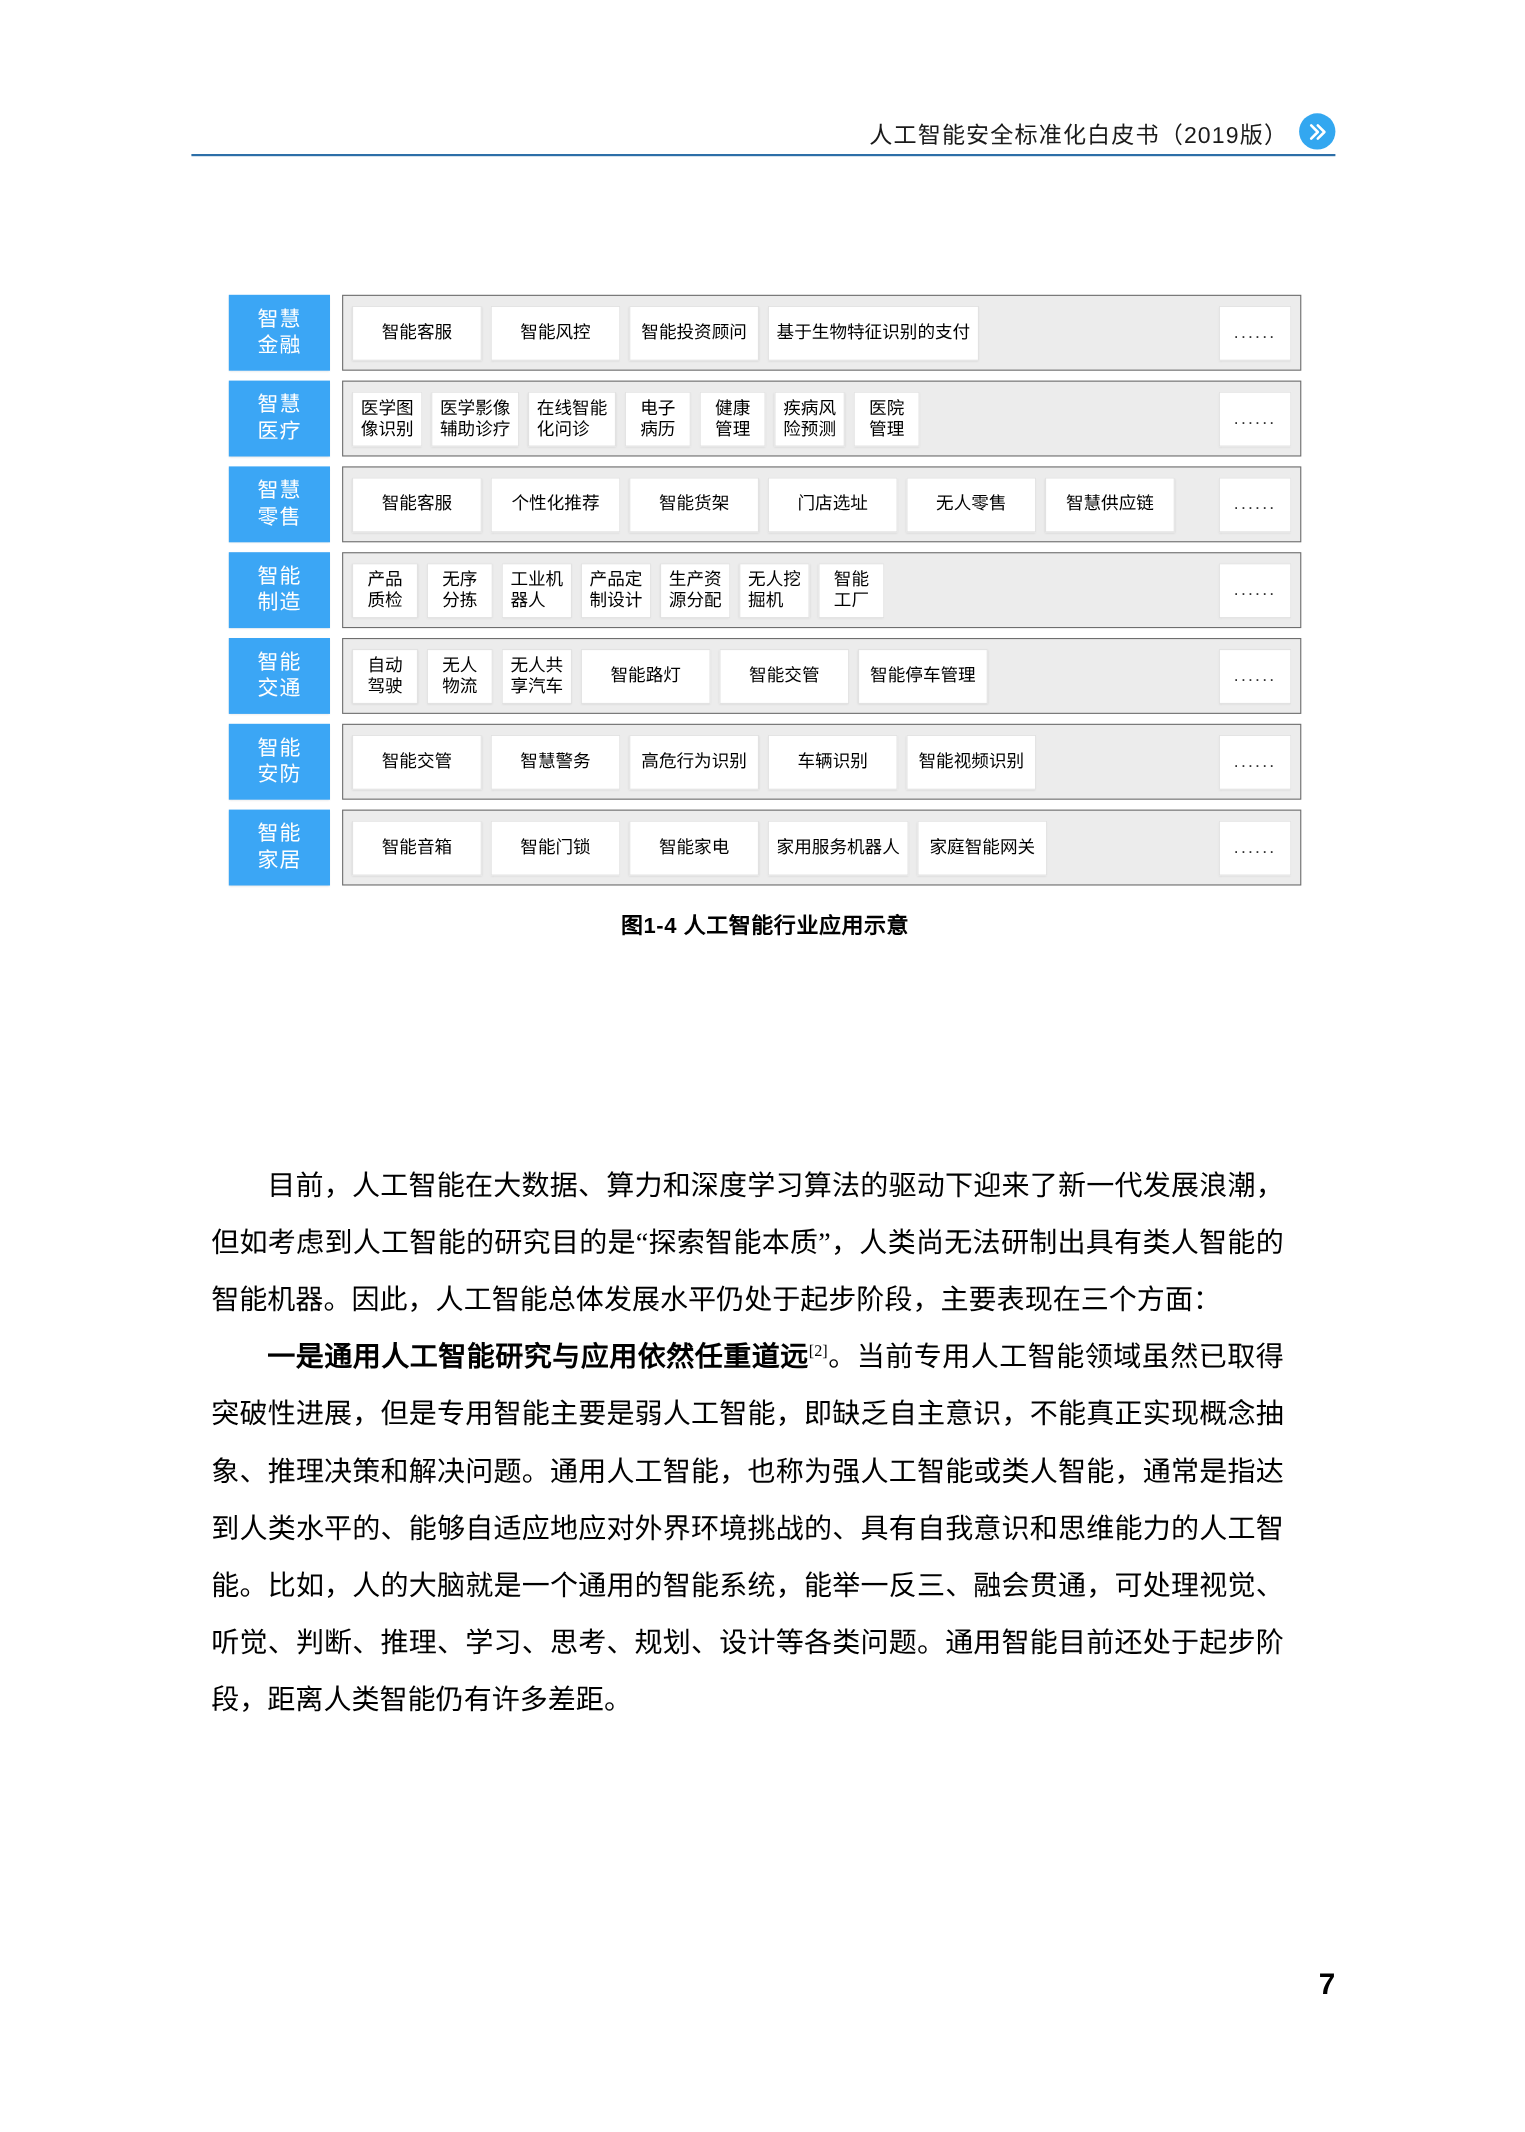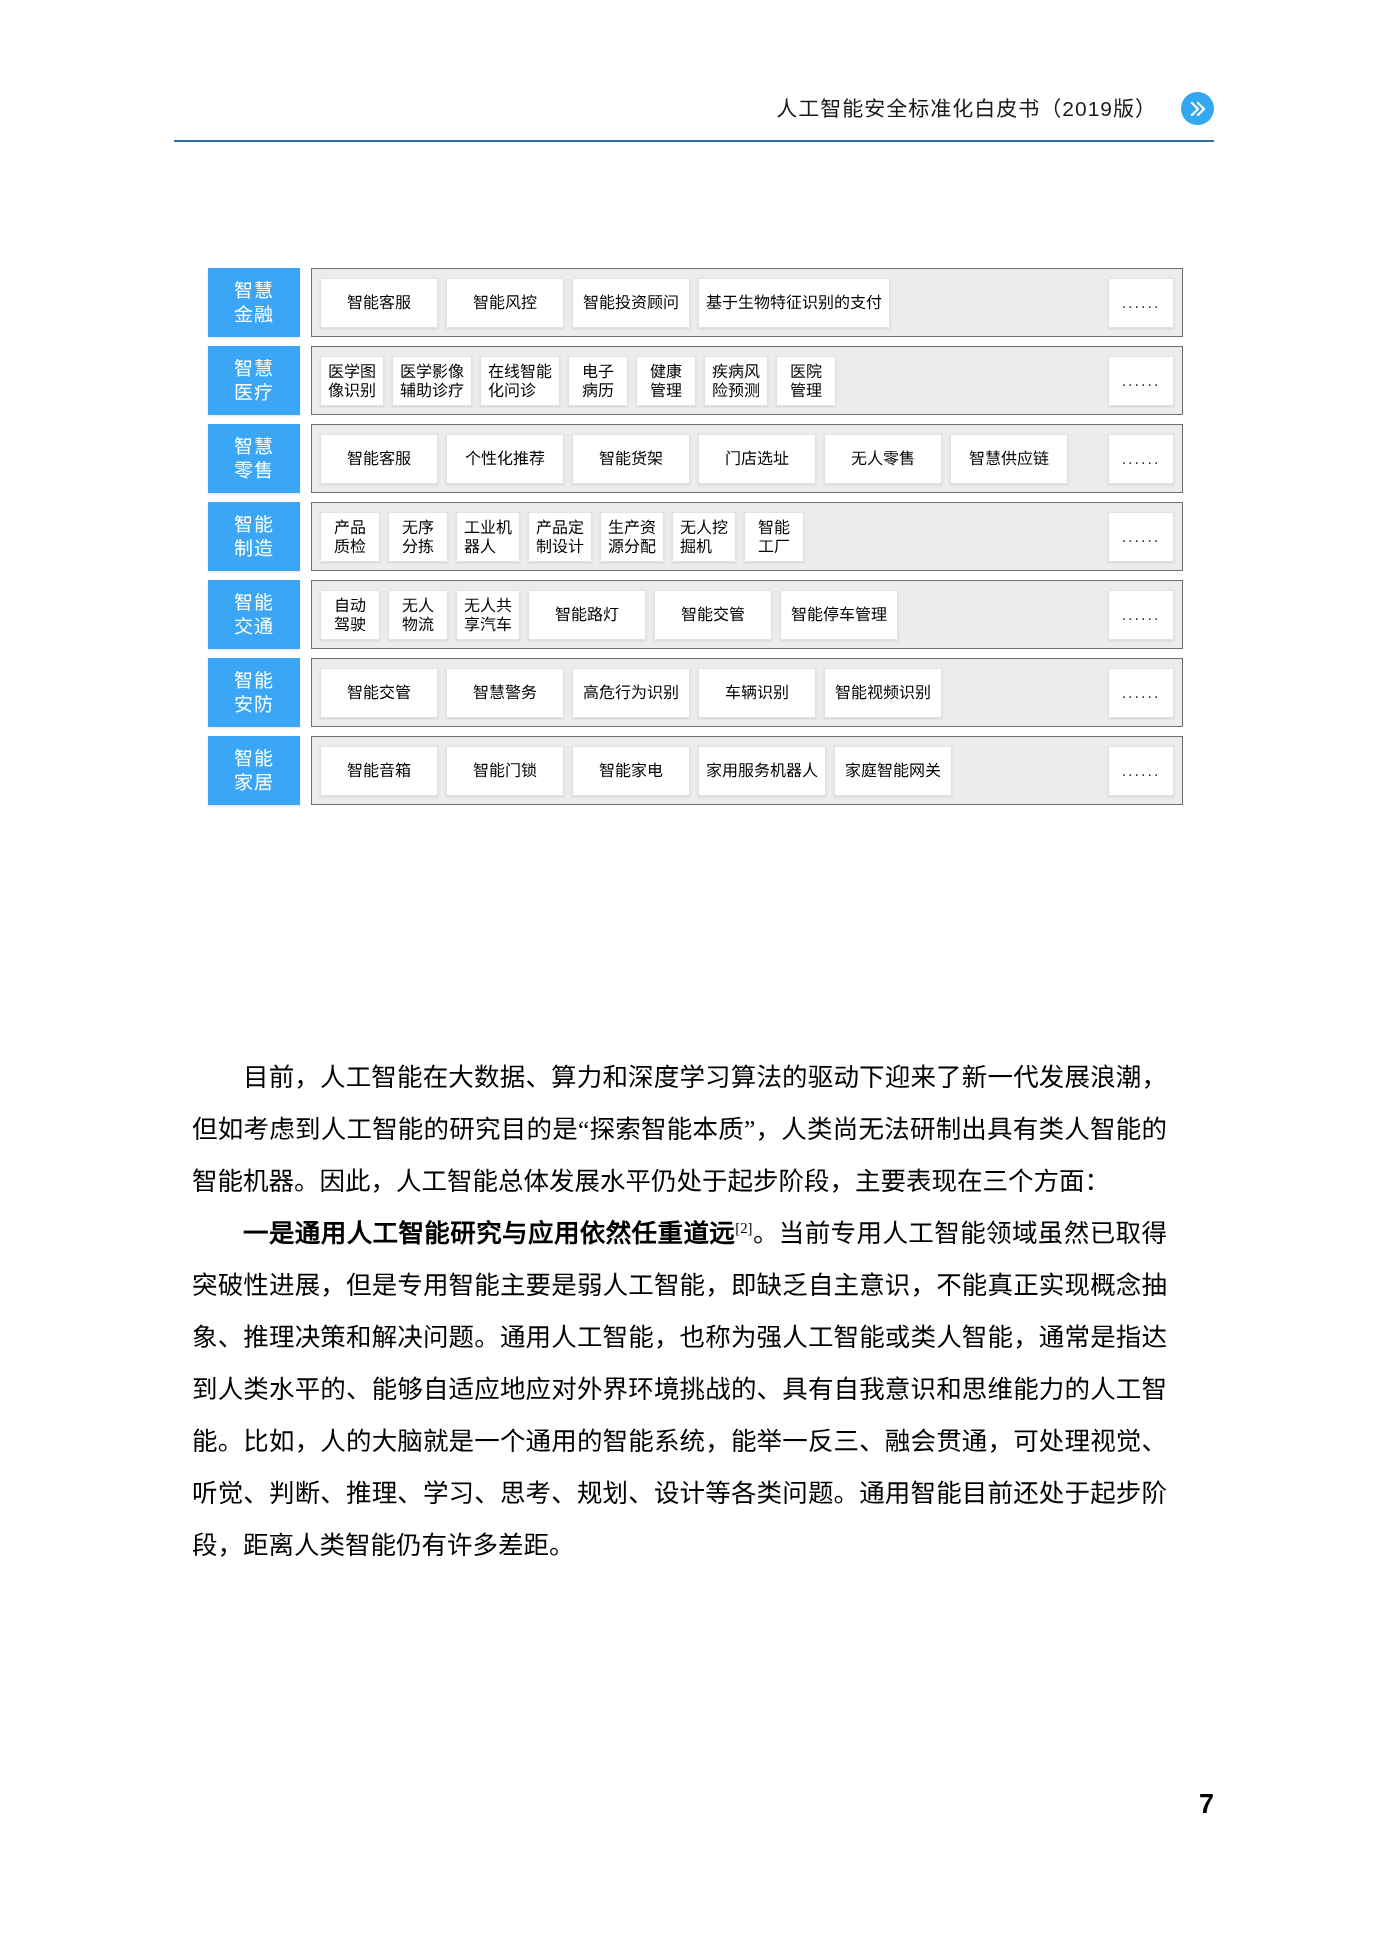--- a/index.html
+++ b/index.html
@@ -29,24 +29,24 @@
   
   .header {
     position: absolute;
     left: 174px;
     top: 92px;
     width: 1040px;
     height: 56px;
   }
   .header-inner {
     display: flex;
-    align-items: flex-start;
+    align-items: flex-end;
     justify-content: flex-end;
     height: 44px;
-    gap: 24px;
+    gap: 10px;
   }
   .header-title {
     font-family: "Liberation Sans", "DejaVu Sans", sans-serif;
     font-size: 21px;
     letter-spacing: 1px;
     color: #1a1a1a;
     white-space: nowrap;
   }
   .header-badge {
     width: 33px;
@@ -333,20 +333,21 @@
       <div class="diag-track">
         <div class="diag-cell wide">智能音箱</div>
         <div class="diag-cell wide">智能门锁</div>
         <div class="diag-cell wide">智能家电</div>
         <div class="diag-cell wide">家用服务机器人</div>
         <div class="diag-cell wide">家庭智能网关</div>
         <div class="diag-cell dots">......</div>
       </div>
     </div>
 
+    <div class="fig-caption">图1-4 人工智能行业应用示意</div>
   </div>
 
 
   <div class="body-text">
     <p>目前，人工智能在大数据、算力和深度学习算法的驱动下迎来了新一代发展浪潮，但如考虑到人工智能的研究目的是“探索智能本质”，人类尚无法研制出具有类人智能的智能机器。因此，人工智能总体发展水平仍处于起步阶段，主要表现在三个方面：</p>
     <p><span class="bold">一是通用人工智能研究与应用依然任重道远</span><sup>[2]</sup><span>。当前专用人工智能领域虽然已取得突破性进展，但是专用智能主要是弱人工智能，即缺乏自主意识，不能真正实现概念抽象、推理决策和解决问题。通用人工智能，也称为强人工智能或类人智能，通常是指达到人类水平的、能够自适应地应对外界环境挑战的、具有自我意识和思维能力的人工智能。比如，人的大脑就是一个通用的智能系统，能举一反三、融会贯通，可处理视觉、听觉、判断、推理、学习、思考、规划、设计等各类问题。通用智能目前还处于起步阶段，距离人类智能仍有许多差距。</span></p>
   </div>
 
   <div class="page-number">7</div>
 

